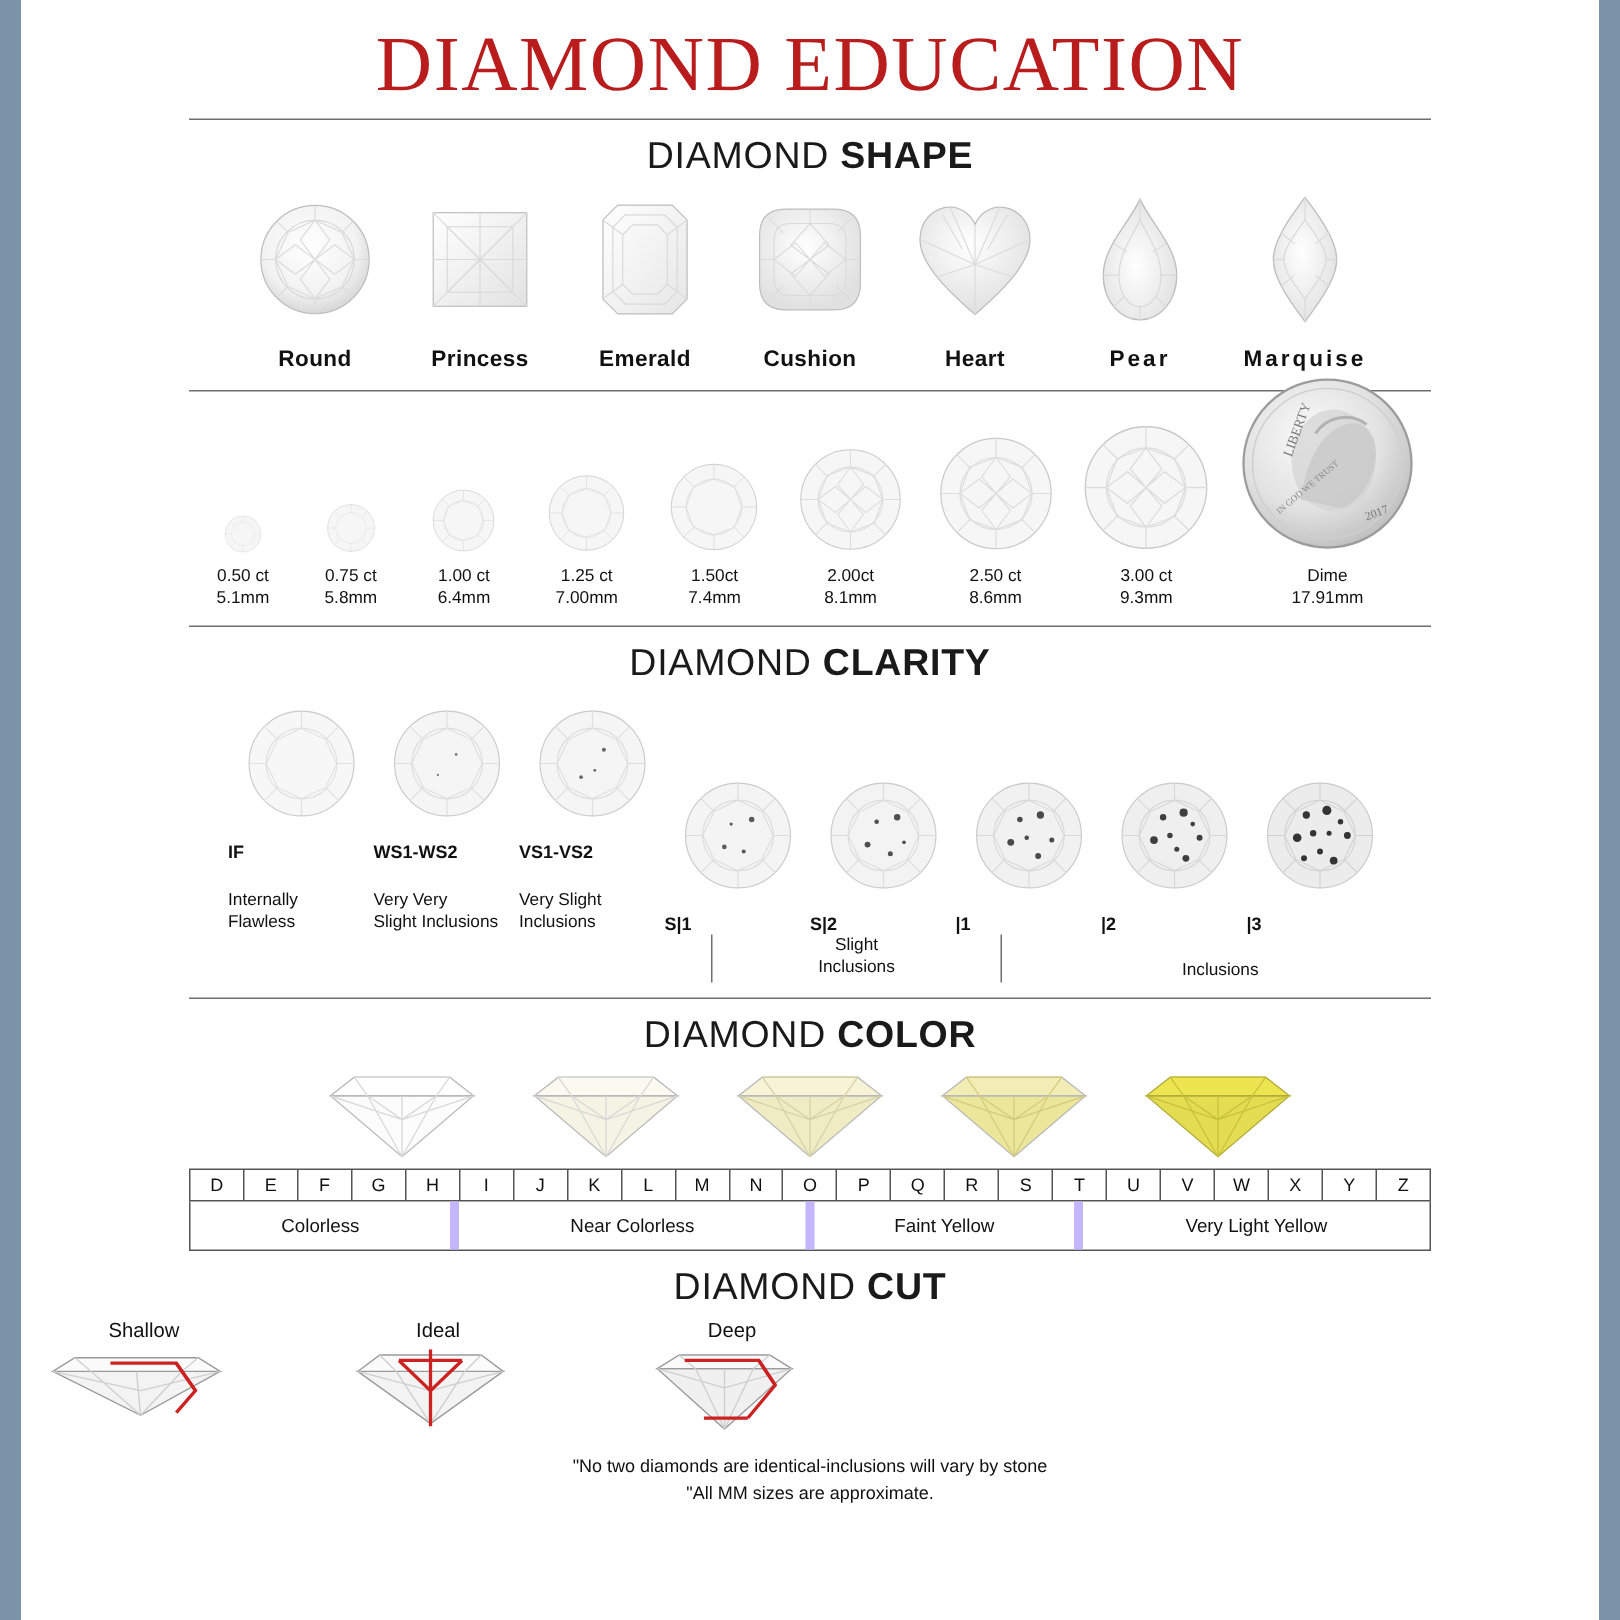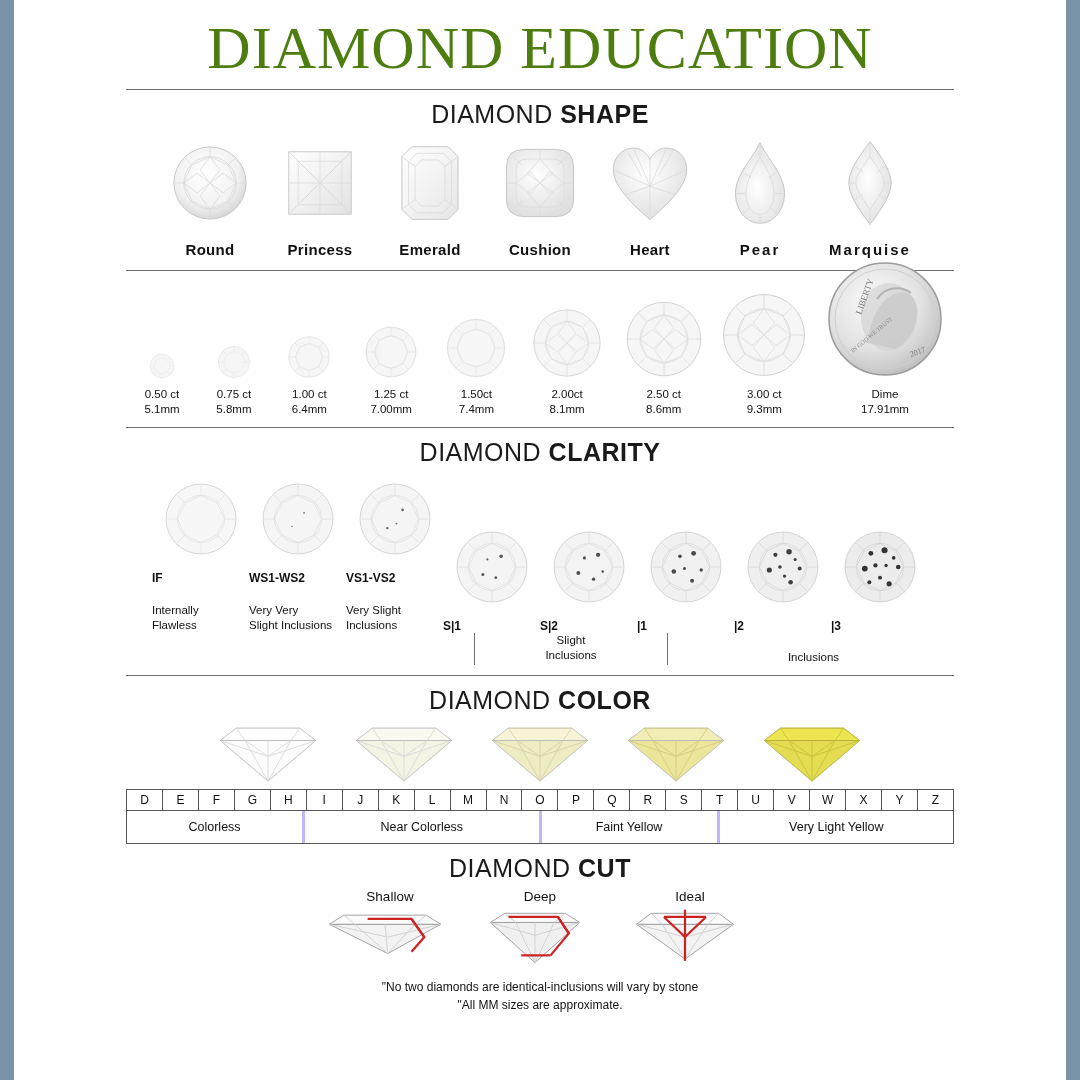--- a/index.html
+++ b/index.html
@@ -35,23 +35,23 @@
 
   .content {
     position: absolute;
     left: 21px; right: 21px; top: 0; bottom: 0;
   }
 
   
   .main-title {
     text-align: center;
     font-family: "Liberation Serif", serif;
-    font-size: 60px;
+    font-size: 52px;
     letter-spacing: 1px;
-    color: #4d7c0f;
+    color: #b91c1c;
     margin-top: 14px;
     margin-bottom: 6px;
     font-weight: 400;
   }
 
   .section-rule {
     border: none;
     border-top: 1px solid #6f6f6f;
     margin: 0 105px;
   }
@@ -106,26 +106,26 @@
   .color-scale {
     display: flex; margin: 6px 105px 0; border: 1px solid #555;
   }
   .color-scale .letter {
     flex: 1 1 0; text-align: center; font-size: 12px; padding: 3px 0;
     border-right: 1px solid #555; color: #111;
   }
   .color-scale .letter:last-child { border-right: none; }
   .color-groups { display: flex; margin: 0 105px; border: 1px solid #555; border-top: none; }
   .color-groups .grp {
-    text-align: center; font-size: 12.5px; padding: 9px 0; border-right: 3px solid #c4b5fd; color: #111;
+    text-align: center; font-size: 12.5px; padding: 9px 0; border-right: 6px solid #c4b5fd; color: #111;
   }
   .color-groups .grp:last-child { border-right: none; }
 
   
-  .cut-row { display: flex; justify-content: center; margin-top: 2px; }
+  .cut-row { display: flex; gap: 46px; margin-top: 2px; }
   .cut-cell { width: 150px; text-align: center; }
   .cut-label { font-size: 13.5px; color: #111; margin-bottom: 2px; }
 
   .footnotes { text-align: center; margin-top: 8px; }
   .footnote { font-size: 12px; color: #111; line-height: 18px; }
 
   svg { display: block; }
 </style>
 </head>
 <body>
@@ -730,55 +730,55 @@
               </g>
             <g stroke="#cc2222" stroke-width="2.4" fill="none">
               <path d="M56 14 L104 14 L118 34 L104 50"></path>
               <path d="M104 14 L118 34"></path>
             </g>
           </svg>
         </div>
       </div>
 
       <div class="cut-cell">
+        <div class="cut-label">Ideal</div>
+        <div>
+          <svg width="140" height="64" viewBox="0 0 150 70">
+            <path d="M22 20 L128 20 L75 58 Z" fill="#f3f3f3" stroke="#9a9a9a"></path>
+            <path d="M22 20 L38 8 L112 8 L128 20 Z" fill="#fbfbfb" stroke="#9a9a9a"></path>
+            <g stroke="#cfcfcf" fill="none">
+                <path d="M38 8 L50 20 M112 8 L100 20 M50 20 L75 58 M100 20 L75 58 M22 20 L75 34 M128 20 L75 34 M75 20 L75 58"></path>
+              </g>
+            <g stroke="#cc2222" stroke-width="2.4" fill="none">
+              <path d="M75 4 L75 60"></path>
+              <path d="M52 12 L75 34 L98 12"></path>
+              <path d="M52 12 L98 12"></path>
+            </g>
+          </svg>
+        </div>
+      </div>
+
+      <div class="cut-cell">
         <div class="cut-label">Deep</div>
         <div>
           <svg width="140" height="64" viewBox="0 0 150 70">
             <path d="M26 18 L124 18 L75 62 Z" fill="#f0f0f0" stroke="#9a9a9a"></path>
             <path d="M26 18 L42 8 L108 8 L124 18 Z" fill="#fafafa" stroke="#9a9a9a"></path>
             <g stroke="#cfcfcf" fill="none">
                 <path d="M42 8 L54 18 M108 8 L96 18 M54 18 L75 62 M96 18 L75 62 M26 18 L75 32 M124 18 L75 32 M75 18 L75 62"></path>
               </g>
             <g stroke="#cc2222" stroke-width="2.4" fill="none">
               <path d="M46 12 L100 12 L112 30 L92 54"></path>
               <path d="M100 12 L112 30"></path>
               <path d="M60 54 L92 54"></path>
             </g>
           </svg>
         </div>
       </div>
 
-      <div class="cut-cell">
-        <div class="cut-label">Ideal</div>
-        <div>
-          <svg width="140" height="64" viewBox="0 0 150 70">
-            <path d="M22 20 L128 20 L75 58 Z" fill="#f3f3f3" stroke="#9a9a9a"></path>
-            <path d="M22 20 L38 8 L112 8 L128 20 Z" fill="#fbfbfb" stroke="#9a9a9a"></path>
-            <g stroke="#cfcfcf" fill="none">
-                <path d="M38 8 L50 20 M112 8 L100 20 M50 20 L75 58 M100 20 L75 58 M22 20 L75 34 M128 20 L75 34 M75 20 L75 58"></path>
-              </g>
-            <g stroke="#cc2222" stroke-width="2.4" fill="none">
-              <path d="M75 4 L75 60"></path>
-              <path d="M52 12 L75 34 L98 12"></path>
-              <path d="M52 12 L98 12"></path>
-            </g>
-          </svg>
-        </div>
-      </div>
-
     </div>
 
     <div class="footnotes">
       <div class="footnote">"No two diamonds are identical-inclusions will vary by stone</div>
       <div class="footnote">"All MM sizes are approximate.</div>
     </div>
 
   </div>
 </div>
 

